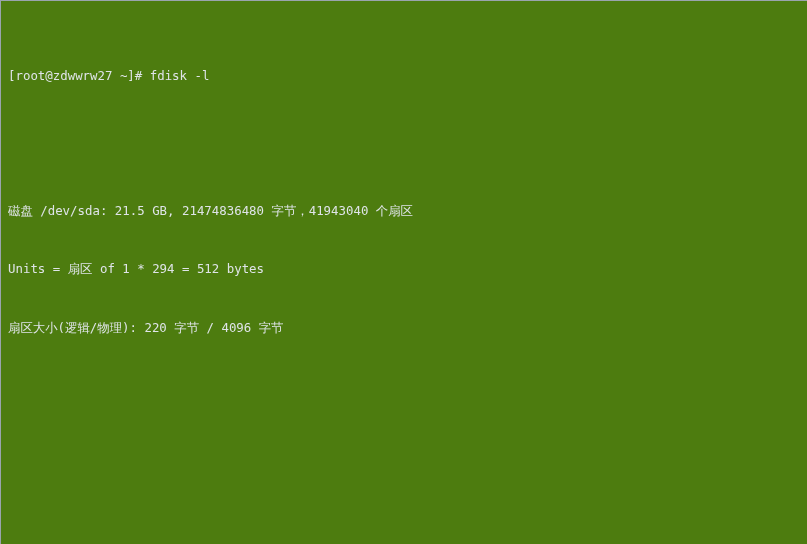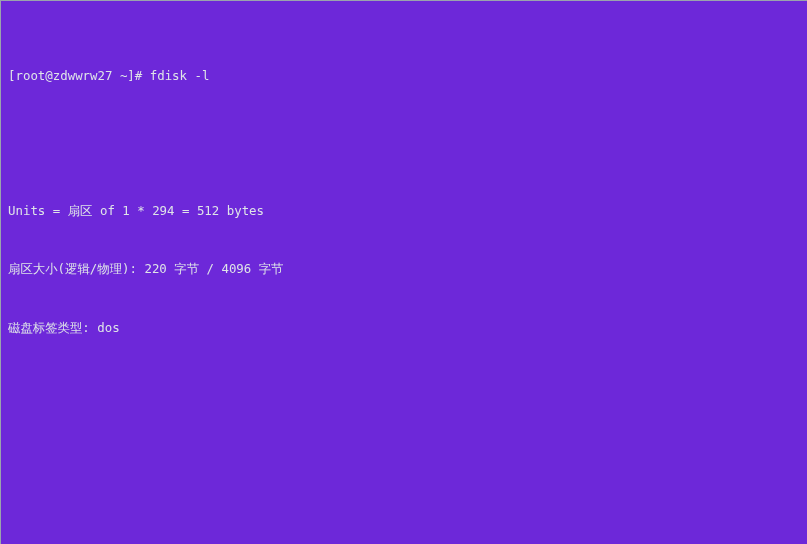--- a/index.html
+++ b/index.html
@@ -10,21 +10,21 @@
   body {
     width: 807px;
     height: 544px;
     overflow: hidden;
   }
   #terminal {
     position: relative;
     box-sizing: border-box;
     width: 807px;
     height: 544px;
-    background: #6d28d9;
+    background: #4d7c0f;
     border-top: 1px solid #9aa4ad;
     border-left: 1px solid #9aa4ad;
     color: #dfe4e8;
     font-family: "DejaVu Sans Mono", "Liberation Mono", monospace;
     font-size: 12.4px;
     line-height: 19.35px;
     padding: 7px 16px 0 7px;
     white-space: pre;
     letter-spacing: 0px;
     -webkit-font-smoothing: antialiased;
@@ -40,23 +40,23 @@
   }
 </style>
 </head>
 <body>
 
 <div id="terminal">
 
   <span class="line">[root@zdwwrw27 ~]# fdisk -l</span>
   <span class="blank"></span>
 
+  <span class="line">磁盘 /dev/sda: 21.5 GB, 21474836480 字节，41943040 个扇区</span>
   <span class="line">Units = 扇区 of 1 * 294 = 512 bytes</span>
   <span class="line">扇区大小(逻辑/物理): 220 字节 / 4096 字节</span>
-  <span class="line">磁盘标签类型: dos</span>
   
 
   
   
   
   
   
 
   
   

